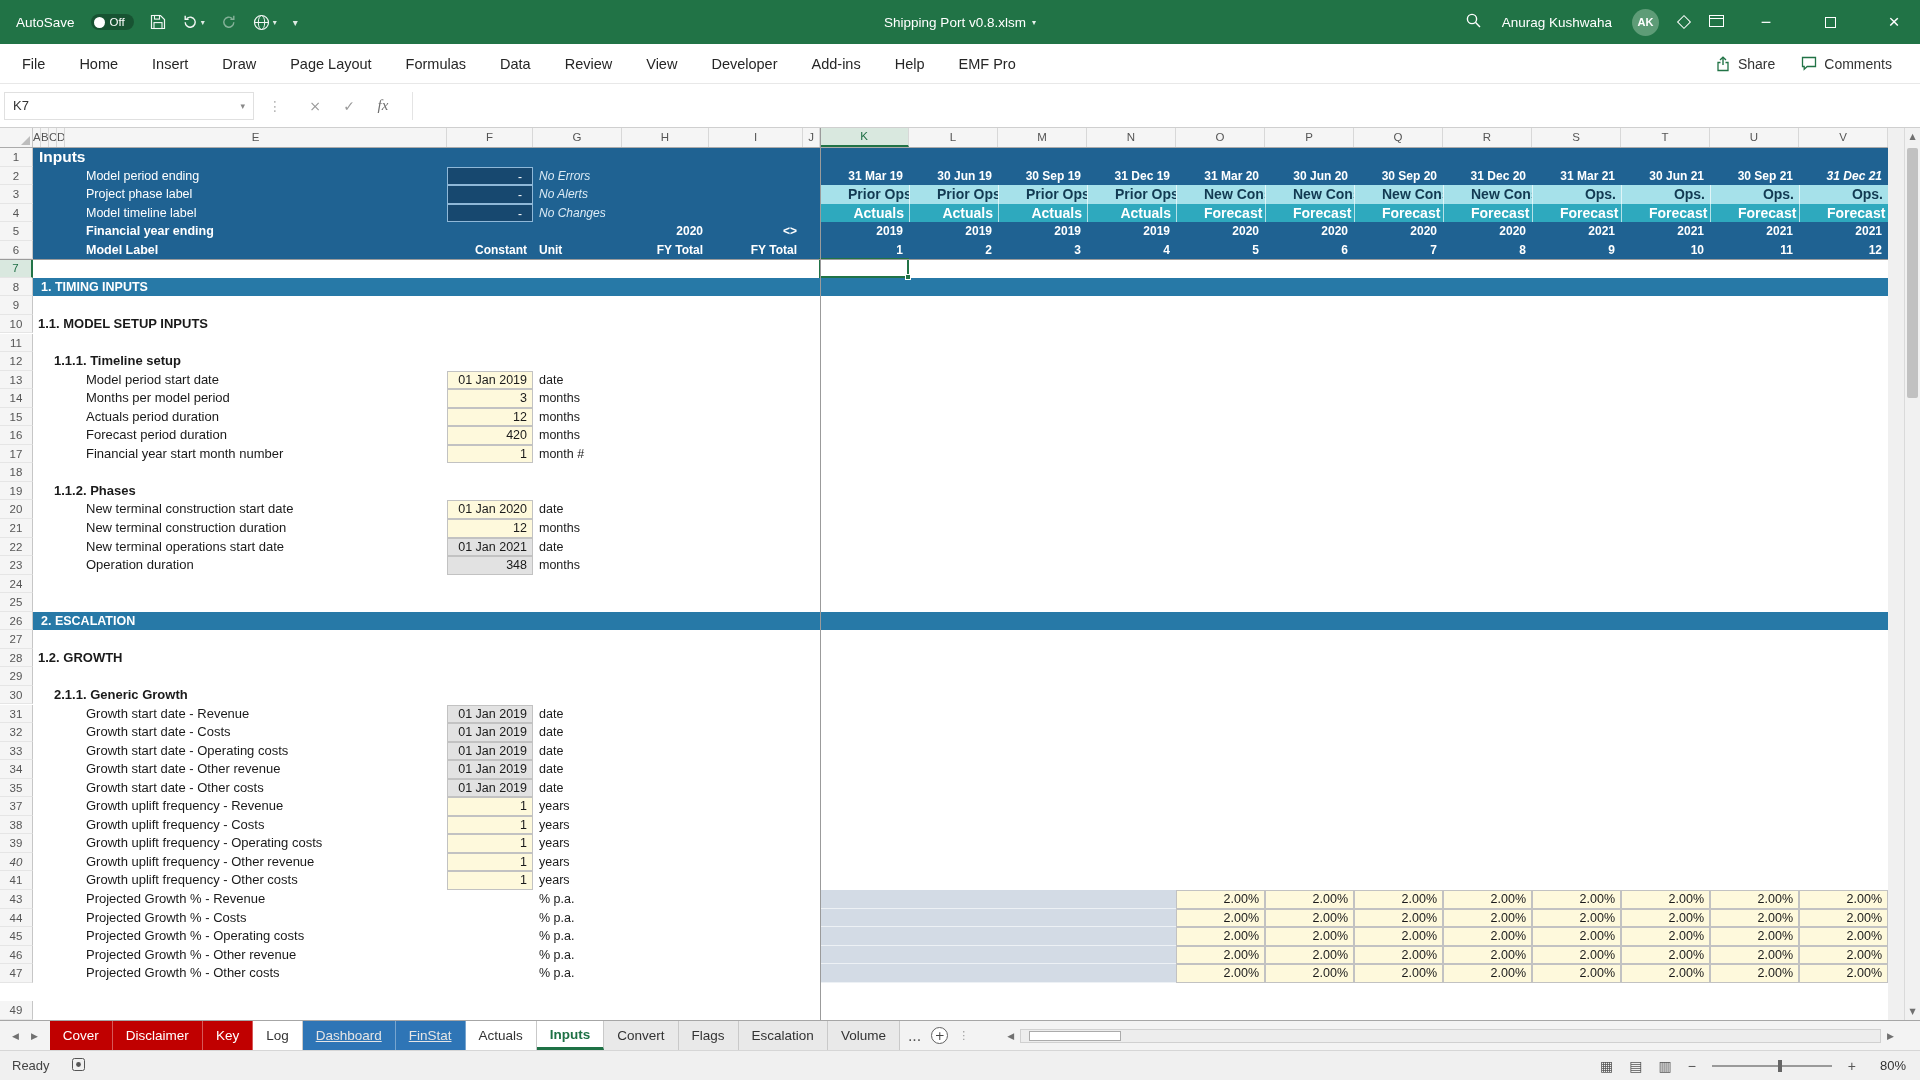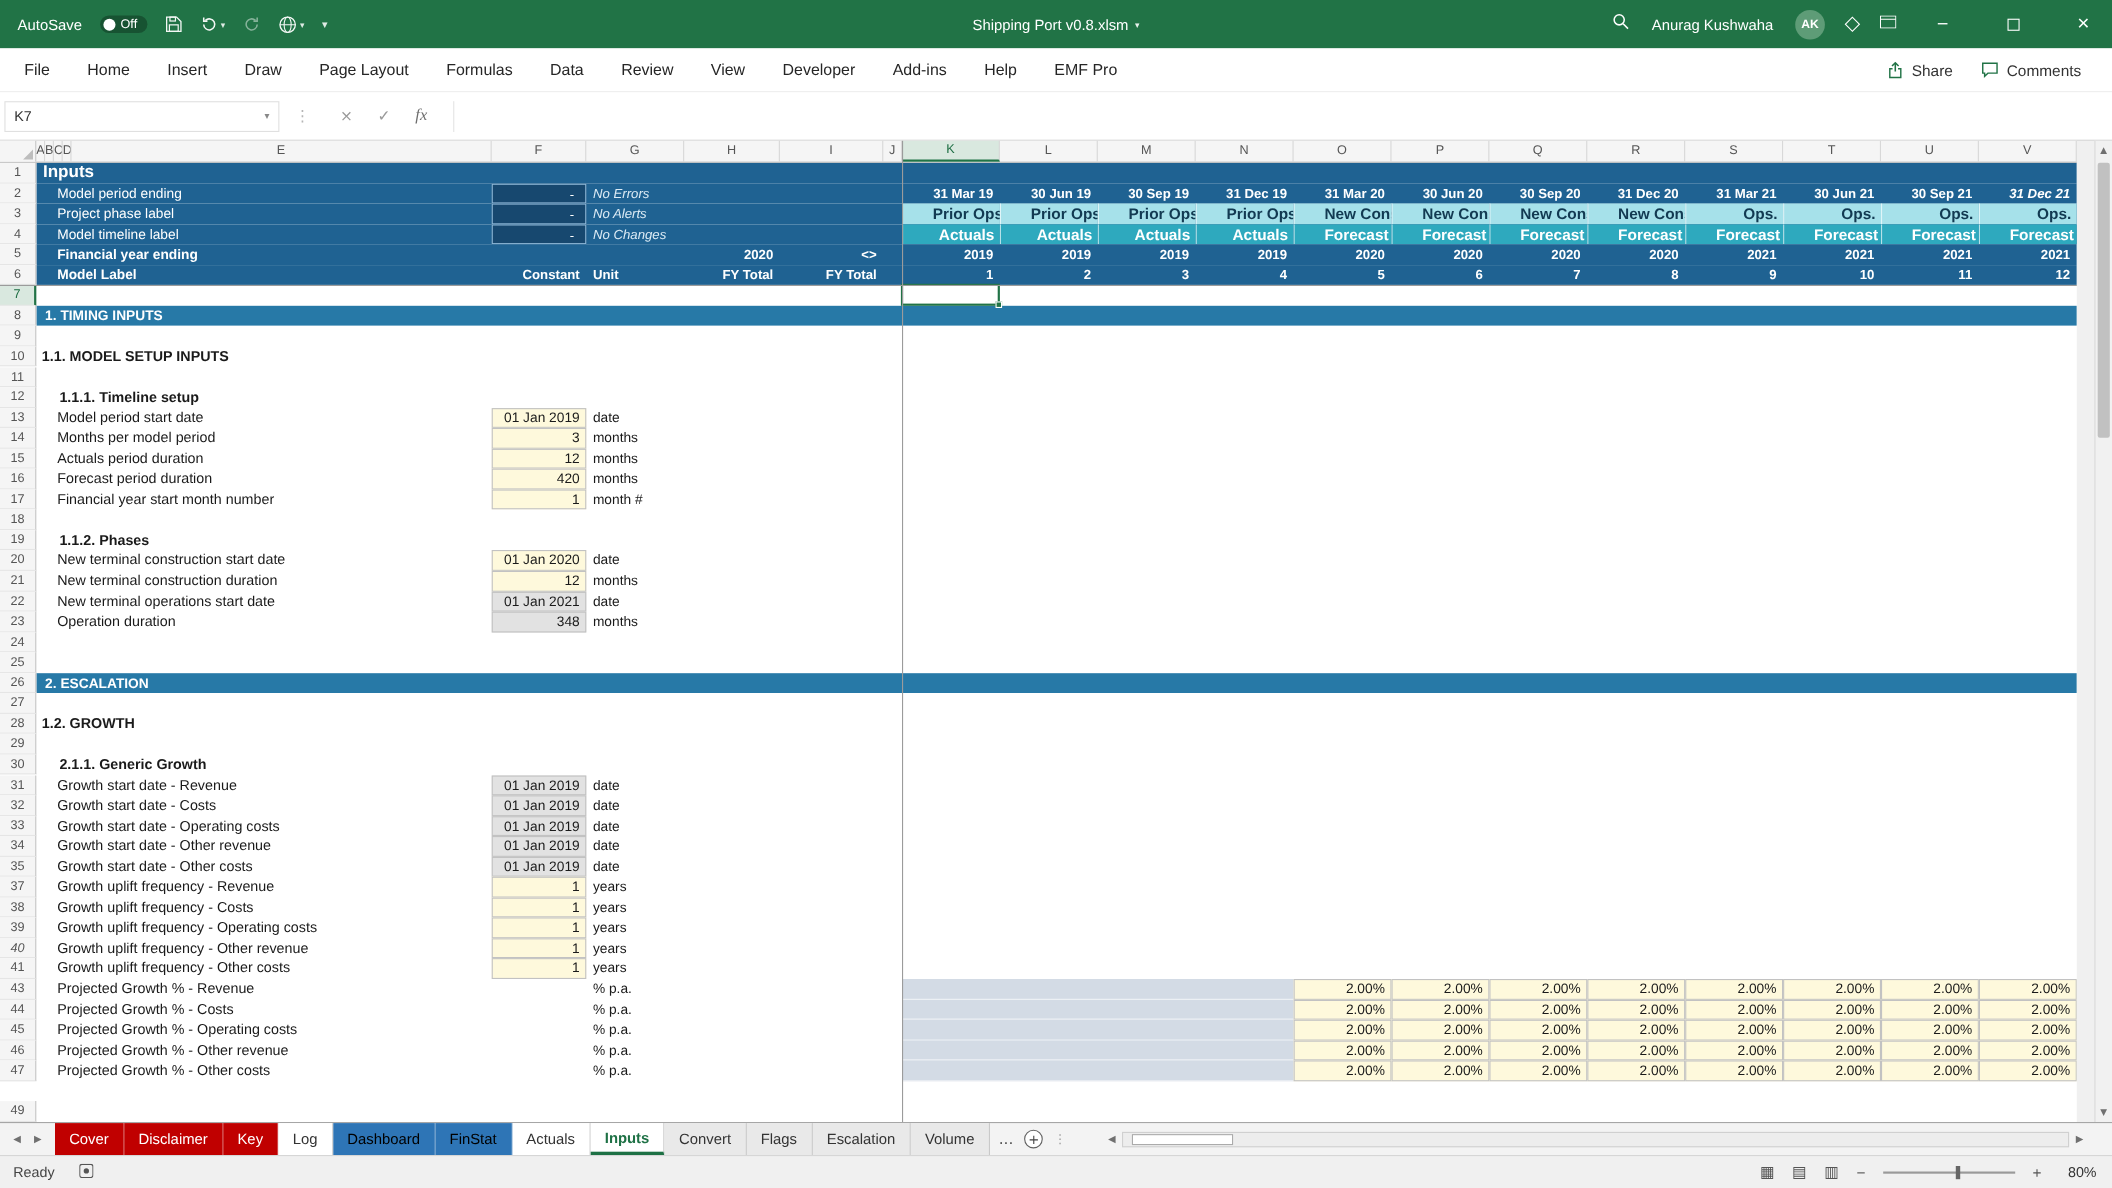--- a/index.html
+++ b/index.html
@@ -62,21 +62,21 @@
   .grid-row { position:absolute; left:0; width:1888px; }
   .row-hdr { position:absolute; left:0; top:0; bottom:0; width:33px; background:#F5F5F5; color:#555;
     border-right:1px solid #C6C6C6; border-bottom:1px solid #E5E5E5; font-size:11.5px; text-align:center; }
   .row-hdr.sel { background:#D9E8DF; border-right:2px solid #217346; color:#1E6E44; }
   .hdr-fill { position:absolute; top:0; bottom:0; background:#1F6292; }
   .band-cell { position:absolute; top:0; bottom:0; background:#2779A7; color:#fff; font-weight:bold;
     font-size:12.5px; padding-left:8px; white-space:nowrap; overflow:hidden; }
   .cell { position:absolute; top:0; bottom:0; font-size:13px; white-space:nowrap; overflow:hidden; color:#1a1a1a; }
   .cell.title { color:#fff; font-weight:bold; font-size:15.5px; padding-left:6px; }
   .lbl { text-align:left; }
-  .l1 { padding-left:5px; } .l2 { padding-left:21px; } .l3 { padding-left:19px; }
+  .l1 { padding-left:5px; } .l2 { padding-left:21px; } .l3 { padding-left:53px; }
   .b { font-weight:bold; }
   .wt { color:#fff; font-size:12.5px; }
   .hv { color:#fff; font-weight:bold; font-size:12px; text-align:right; padding-right:6px; }
   .hvl { color:#fff; font-weight:bold; font-size:12px; text-align:left; padding-left:6px; }
   .note { color:#DCEBF5; font-style:italic; font-size:12px; padding-left:6px; }
   .fbox { background:#17486F; border:1px solid #8FB8D8; color:#fff; font-size:12px; text-align:right; padding-right:10px; }
   .chip { font-size:14px; font-weight:bold; text-align:right; padding-right:5px;
     border-left:1px solid rgba(255,255,255,.65);padding-left:27px; }
   .chip.cyan { background:#A6E1EA; color:#123A52; }
   .chip.teal { background:#2EA9BE; color:#fff; }
@@ -96,21 +96,21 @@
   .vscroll .arr.top { top:4px; } .vscroll .arr.bottom { bottom:4px; }
   .vthumb { position:absolute; left:2px; width:11px; top:20px; height:250px; background:#C1C1C1; border-radius:2px; }
 
   
   .tabstrip { position:absolute; top:1020px; left:0; width:1920px; height:30px; background:#F3F3F3;
     border-top:1px solid #A6A6A6; display:flex; align-items:stretch; }
   .tabnav { display:flex; align-items:center; gap:12px; padding:0 12px 0 12px; color:#707070; font-size:9px; }
   #sheet-tabs { display:flex; align-items:stretch; }
   .tab { display:flex; align-items:center; padding:0 13px; font-size:13.5px; white-space:nowrap; }
   .tab.red { background:#C00000; color:#fff; border-right:1px solid rgba(255,255,255,.35); }
-  .tab.blue { background:#2E75B6; color:#000000; border-right:1px solid rgba(255,255,255,.35); }
+  .tab.blue { background:#2E75B6; color:#e5e5e5; border-right:1px solid rgba(255,255,255,.35);text-decoration:underline; }
   .tab.white { background:#FFFFFF; color:#333; border-right:1px solid #C9C9C9; }
   .tab.gray { background:#E9E9E9; color:#333; border-right:1px solid #C9C9C9; }
   .tab.active { background:#FFFFFF; color:#1E7145; font-weight:bold; border-right:1px solid #C9C9C9;
     border-bottom:3px solid #1E7145; }
   .tab-extra { display:flex; align-items:center; gap:10px; padding:0 8px; color:#555; }
   .plusbtn { width:17px; height:17px; border:1px solid #616161; border-radius:50%; display:flex;
     align-items:center; justify-content:center; font-size:12px; color:#444; background:#fff; }
   .tsdots { color:#9A9A9A; font-size:11px; }
   .hscroll { flex:1; display:flex; align-items:center; gap:6px; margin:0 26px 0 30px; }
   .htrack { flex:1; height:14px; background:#EDEDED; border:1px solid #D0D0D0; position:relative; }

